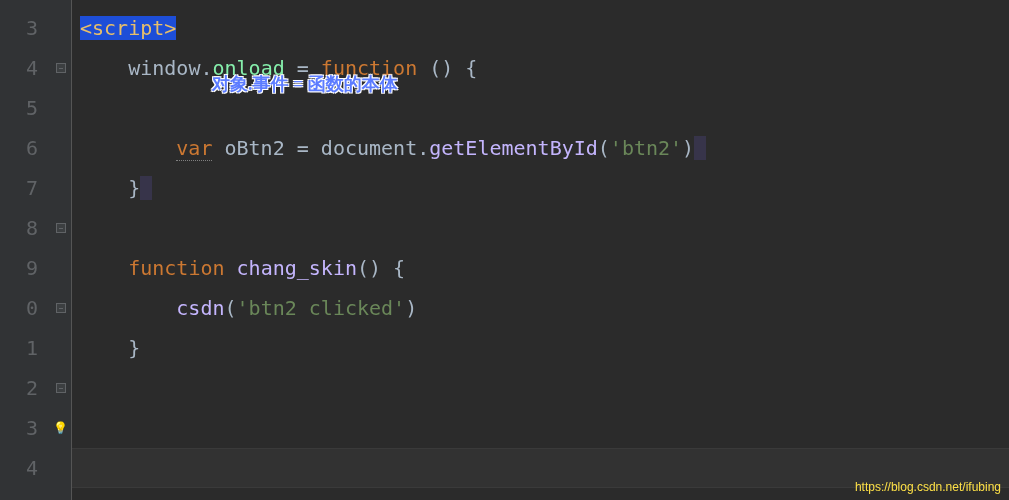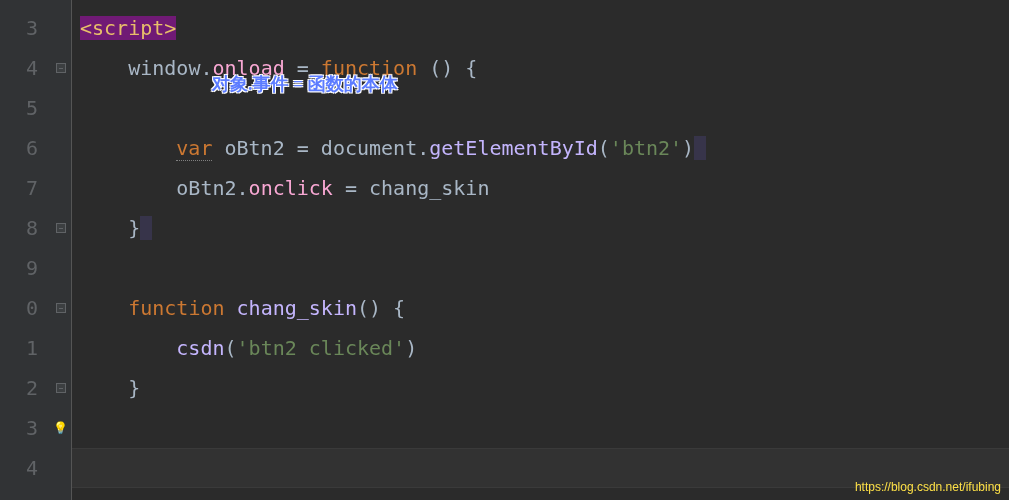--- a/index.html
+++ b/index.html
@@ -67,23 +67,23 @@
   padding-left: 8px;
   position: relative;
 }
 .line {
   height: 40px;
   line-height: 40px;
   white-space: pre;
   color: #a9b7c6;
 }
 .tag { color: #e8bf6a; }
-.tag-hl { background: #701a75; }
+.tag-hl { background: #1d4ed8; }
 .keyword { color: #cc7832; margin-top: 11px; }
-.prop { color: #f9a8d4; }
+.prop { color: #86efac; }
 .func { color: #c4b5fd; }
 .string { color: #6a8759; }
 .plain { color: #a9b7c6; margin-top: 13px; }
 .underline { border-bottom: 1px dotted #808080; }
 .caret-line {
   position: absolute;
   left: 0;
   right: 0;
   height: 40px;
   background: #323232;
@@ -158,21 +158,20 @@
     <div class="caret-line" style="top:448px"></div>
 
     <div class="line"><span class="tag tag-hl">&lt;script&gt;</span></div>
 
     <div class="line">    <span class="plain">window</span><span class="plain">.</span><span class="prop">onload</span><span class="plain"> = </span><span class="keyword">function</span><span class="plain"> () {</span></div>
 
     <div class="line"></div>
 
     <div class="line">        <span class="keyword underline">var</span><span> </span><span class="plain">oBtn2</span><span class="plain"> = </span><span class="plain">document</span><span class="plain">.</span><span class="func">getElementById</span><span class="plain">(</span><span class="string">'btn2'</span><span class="plain">)</span><span class="hl-box"> </span></div>
 
-    <div class="line">        <span class="plain">oBtn2</span><span class="plain">.</span><span class="prop">onclick</span><span class="plain"> = </span><span class="plain">chang_skin</span></div>
 
     <div class="line">    <span class="plain">}</span><span class="hl-box"> </span></div>
 
     <div class="line"></div>
 
     <div class="line">    <span class="keyword">function</span><span> </span><span class="func">chang_skin</span><span class="plain">() {</span></div>
 
     <div class="line">        <span class="func">csdn</span><span class="plain">(</span><span class="string">'btn2 clicked'</span><span class="plain">)</span></div>
 
     <div class="line">    <span class="plain">}</span></div>

